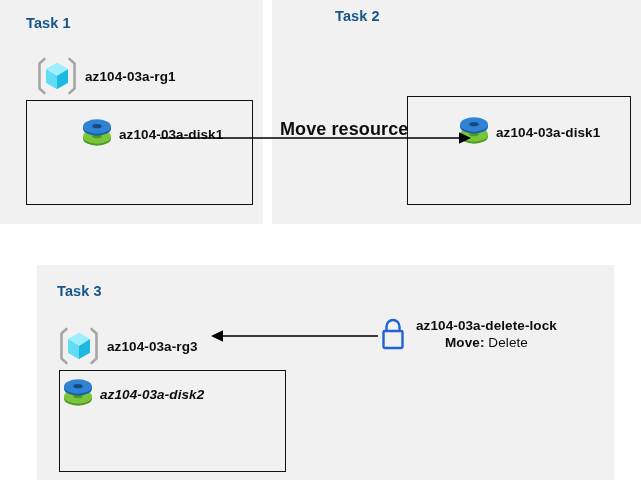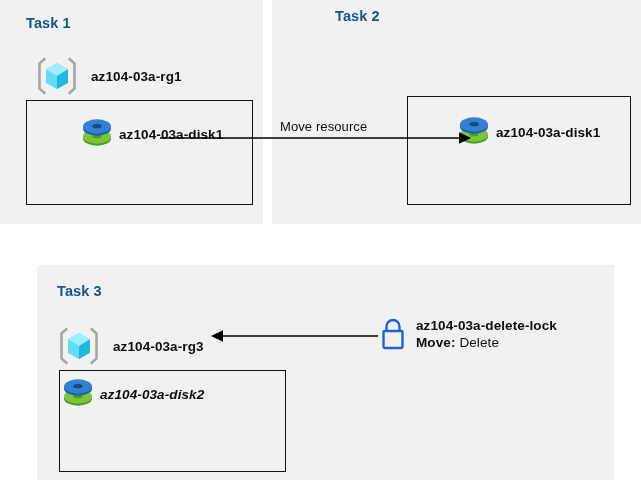--- a/index.html
+++ b/index.html
@@ -51,21 +51,21 @@
   }
   #box-task1 { left: 26px;  top: 100px; width: 227px; height: 105px; }
   #box-task2 { left: 135px; top: 96px;  width: 224px; height: 109px; }
   #box-task3 { left: 22px;  top: 105px; width: 227px; height: 102px; }
 
   
   .rg-item {
     position: absolute;
     display: flex;
     align-items: center;
-    gap: 12px;
+    gap: 6px;
     white-space: nowrap;
   }
   #rg-task1 { left: 35px;  top: 55px; }
   #rg-task2 { left: 140px; top: 50px; }
   #rg-task3 { left: 20px;  top: 60px; }
 
   .cube-icon { width: 44px; height: 42px; display: block; flex: 0 0 auto; }
 
   .res-label {
     font-size: 13.5px;
@@ -94,40 +94,40 @@
     letter-spacing: .1px;
   }
 
   
   .arrow-svg { position: absolute; overflow: visible; }
   #arrow-move   { left: 160px; top: 126px; width: 315px; height: 26px; }
   #arrow-lock   { left: 210px; top: 325px; width: 168px; height: 22px; }
 
   .arrow-label {
     position: absolute;
-    font-size: 13px;
-    font-weight: normal;
+    font-size: 18px;
+    font-weight: bold;
     color: #0d0d0d;
     white-space: nowrap;
     letter-spacing: .1px;
   }
   #label-move { left: 280px; top: 119px; }
 
   
   #lock-block {
     position: absolute;
     left: 378px;
     top: 315px;
     display: flex;
     align-items: flex-start;
     gap: 8px;
     white-space: nowrap;
   }
   .lock-icon { width: 30px; height: 38px; display: block; flex: 0 0 auto; }
-  .lock-text { padding-top: 2px; }
+  .lock-text { padding-top: 2px; text-align: center; }
   .lock-name {
     font-size: 13.5px;
     font-weight: bold;
     color: #0d0d0d;
     line-height: 17px;
     letter-spacing: .1px;
   }
   .lock-type {
     font-size: 13.5px;
     color: #0d0d0d;

